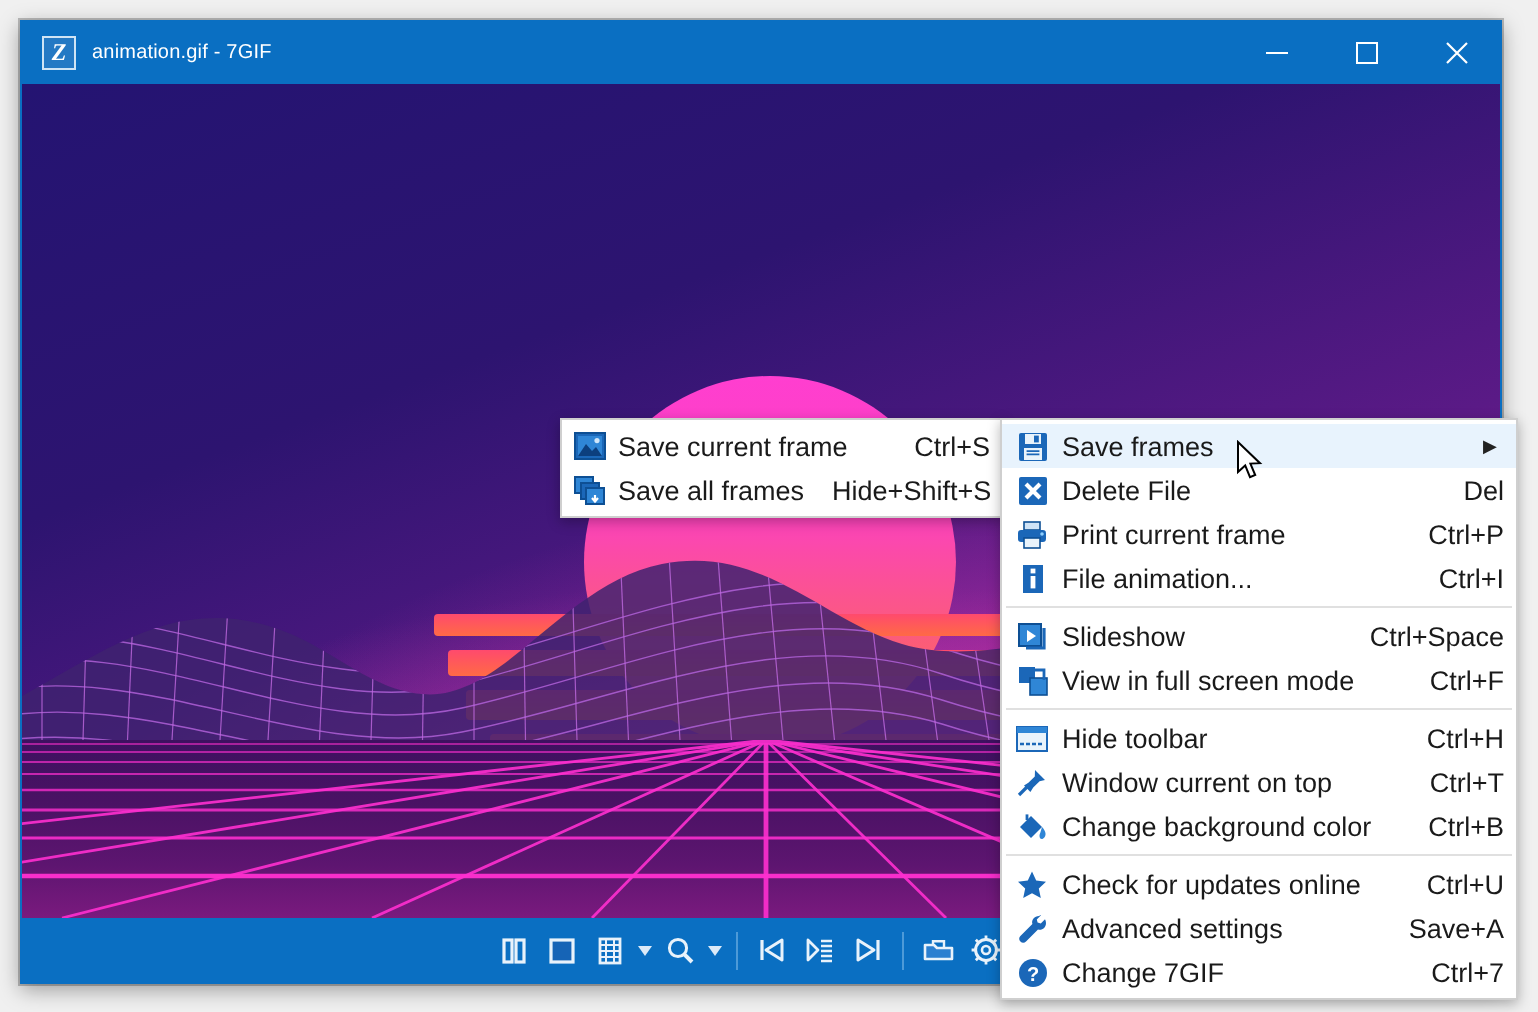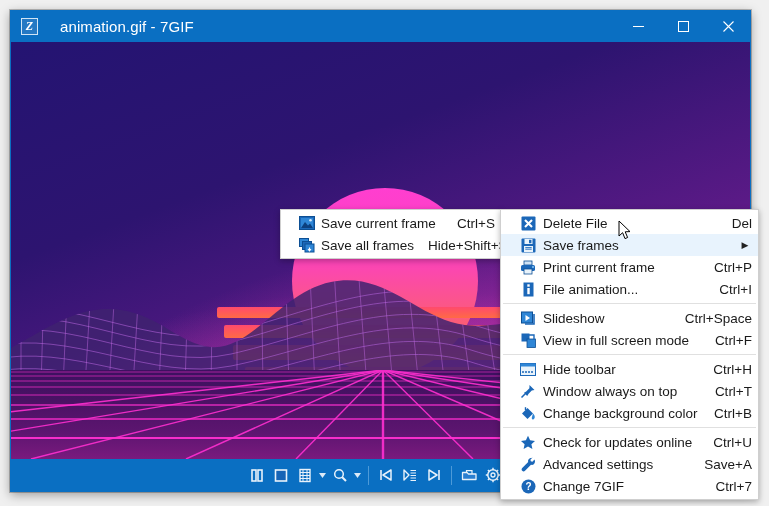--- a/index.html
+++ b/index.html
@@ -30,21 +30,21 @@
   .app-icon {
     width: 17px; height: 17px; margin-left: 11px;
     background: #2479c4;
     border: 1px solid #cfe4f5;
     display: flex; align-items: center; justify-content: center;
     color: #fff; font-size: 12px; font-weight: bold;
     font-family: "Liberation Serif", serif;
     font-style: italic;
   }
   .title-text {
-    margin-left: 22px; color: #fff; font-size: 15px;
+    margin-left: 8px; color: #fff; font-size: 10px;
     letter-spacing: .1px;
   }
   .win-buttons { margin-left: auto; display: flex; height: 32px; }
   .win-btn {
     width: 45px; height: 32px;
     display: flex; align-items: center; justify-content: center;
     color: #fff;
   }
   .win-btn svg { display: block; }
 
@@ -112,21 +112,21 @@
     font-size: 13.5px;
     color: #1a1a1a;
   }
   .menu-main { left: 500px; top: 209px; width: 259px; }
   .menu-sub  { left: 280px; top: 209px; width: 222px; }
 
   .mi {
     position: relative;
     height: 22px;
     display: flex; align-items: center;
-    padding: 0 6px 0 12px;
+    padding: 0 6px 0 0;
   }
   .mi.highlight { background: #e8f3fd; }
   .mi-icon {
     width: 30px; height: 22px;
     display: flex; align-items: center; justify-content: center;
     flex: 0 0 30px;
   }
   .mi-label { flex: 1 1 auto; white-space: nowrap; }
   .mi-accel { margin-left: auto; padding-left: 14px; white-space: nowrap; }
   .mi-arrow { width: 14px; text-align: center; font-size: 9px; color: #222; }
@@ -357,48 +357,48 @@
           <path d="M10.5 9.5 V12.5 M9 11 L10.5 12.8 L12 11" stroke="#fff" stroke-width="1.1" fill="none"></path>
         </svg>
     </span>
     <span class="mi-label">Save all frames</span>
     <span class="mi-accel">Hide+Shift+S</span>
   </div>
 </div>
 
 <div class="menu menu-main">
 
-  <div class="mi">
-    <span class="mi-icon">
-      <svg width="15" height="15" viewBox="0 0 15 15">
-          <rect x="0.5" y="0.5" width="14" height="14" rx="1" fill="#1b67b8"></rect>
-          <path d="M4 4 L11 11 M11 4 L4 11" stroke="#fff" stroke-width="2.1"></path>
-        </svg>
-    </span>
-    <span class="mi-label">Delete File</span>
-    <span class="mi-accel">Del</span>
-  </div>
-
   <div class="mi highlight">
     <span class="mi-icon">
       <svg width="15" height="15" viewBox="0 0 15 15">
           <rect x="0.5" y="0.5" width="14" height="14" rx="1" fill="#1b67b8"></rect>
           <rect x="3.5" y="1" width="8" height="5" fill="#e9f3fb"></rect>
           <rect x="8" y="1.8" width="2.4" height="3.4" fill="#1b67b8"></rect>
           <rect x="3" y="8" width="9" height="6" fill="#e9f3fb"></rect>
           <path d="M4.3 9.6H10.7 M4.3 11.2H10.7" stroke="#1b67b8" stroke-width="0.9"></path>
         </svg>
     </span>
     <span class="mi-label">Save frames</span>
     <span class="mi-accel"></span>
     <span class="mi-arrow">▶</span>
   </div>
 
   <div class="mi">
     <span class="mi-icon">
+      <svg width="15" height="15" viewBox="0 0 15 15">
+          <rect x="0.5" y="0.5" width="14" height="14" rx="1" fill="#1b67b8"></rect>
+          <path d="M4 4 L11 11 M11 4 L4 11" stroke="#fff" stroke-width="2.1"></path>
+        </svg>
+    </span>
+    <span class="mi-label">Delete File</span>
+    <span class="mi-accel">Del</span>
+  </div>
+
+  <div class="mi">
+    <span class="mi-icon">
       <svg width="16" height="15" viewBox="0 0 16 15">
           <rect x="4" y="1" width="8" height="4" fill="#cfe3f6" stroke="#0d4f94" stroke-width="0.8"></rect>
           <rect x="1" y="5" width="14" height="6" rx="1.6" fill="#1b67b8"></rect>
           <rect x="4" y="9" width="8" height="5" fill="#e9f3fb" stroke="#0d4f94" stroke-width="0.8"></rect>
           <circle cx="13" cy="7" r="0.9" fill="#8fd0ff"></circle>
         </svg>
     </span>
     <span class="mi-label">Print current frame</span>
     <span class="mi-accel">Ctrl+P</span>
   </div>
@@ -455,21 +455,21 @@
     <span class="mi-accel">Ctrl+H</span>
   </div>
 
   <div class="mi">
     <span class="mi-icon">
       <svg width="16" height="15" viewBox="0 0 16 15">
           <path d="M9.5 1 L14.5 6 L11.8 6.6 L8.6 9.8 L7.2 12 L4 8.8 L6.2 7.4 L9.4 4.2 Z" fill="#1b67b8"></path>
           <path d="M5.5 9.5 L1.5 13.5" stroke="#1b67b8" stroke-width="1.6"></path>
         </svg>
     </span>
-    <span class="mi-label">Window always on top</span>
+    <span class="mi-label">Window current on top</span>
     <span class="mi-accel">Ctrl+T</span>
   </div>
 
   <div class="mi">
     <span class="mi-icon">
       <svg width="16" height="15" viewBox="0 0 16 15">
           <path d="M2 7.5 L7.5 2 L13 7.5 L7.5 13 Z" fill="#1b67b8"></path>
           <path d="M13 7.5 C15 9.5 15.5 12 13.6 13.2 C12 14.2 11.2 12 12.2 10.2 Z" fill="#2f86d6"></path>
           <path d="M5.5 4 L5.5 1.2" stroke="#1b67b8" stroke-width="1.4"></path>
         </svg>

